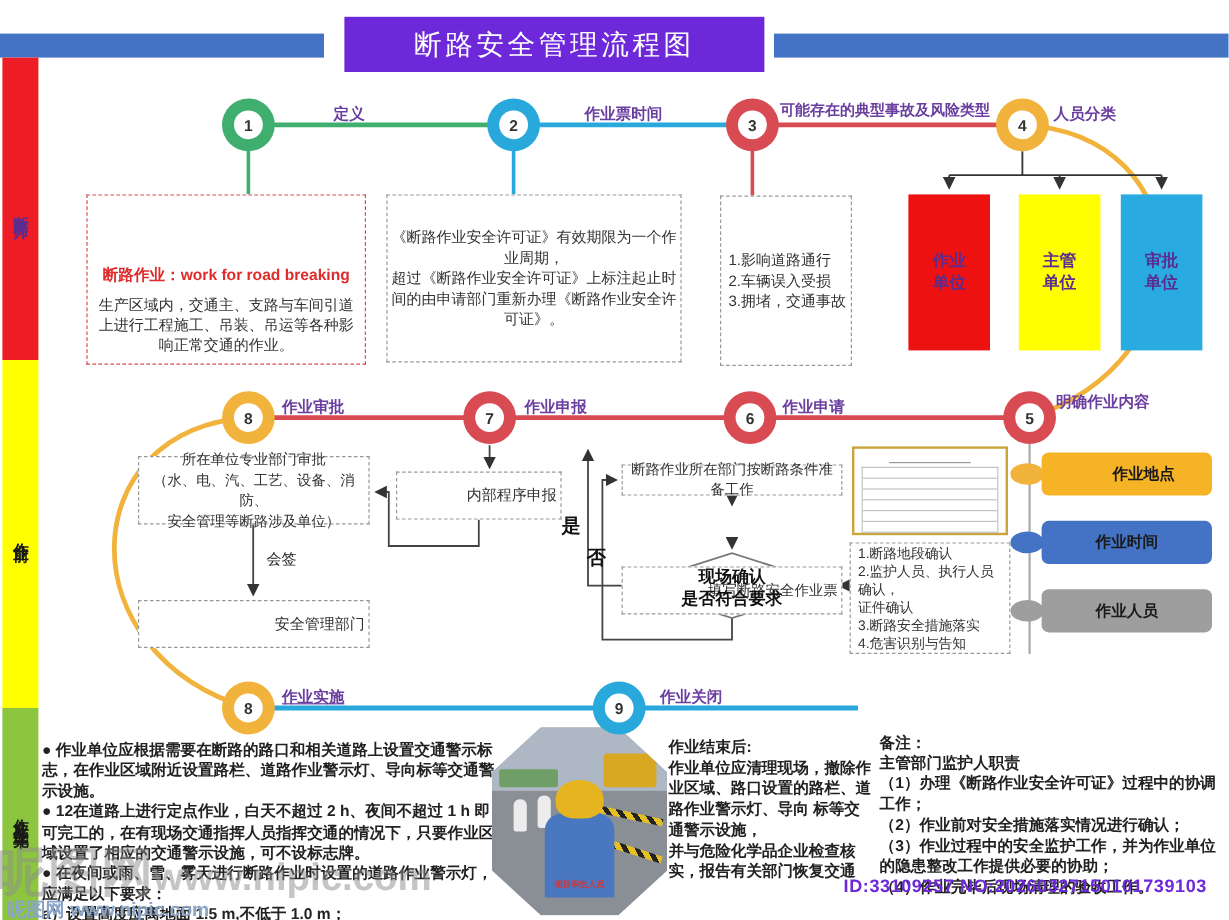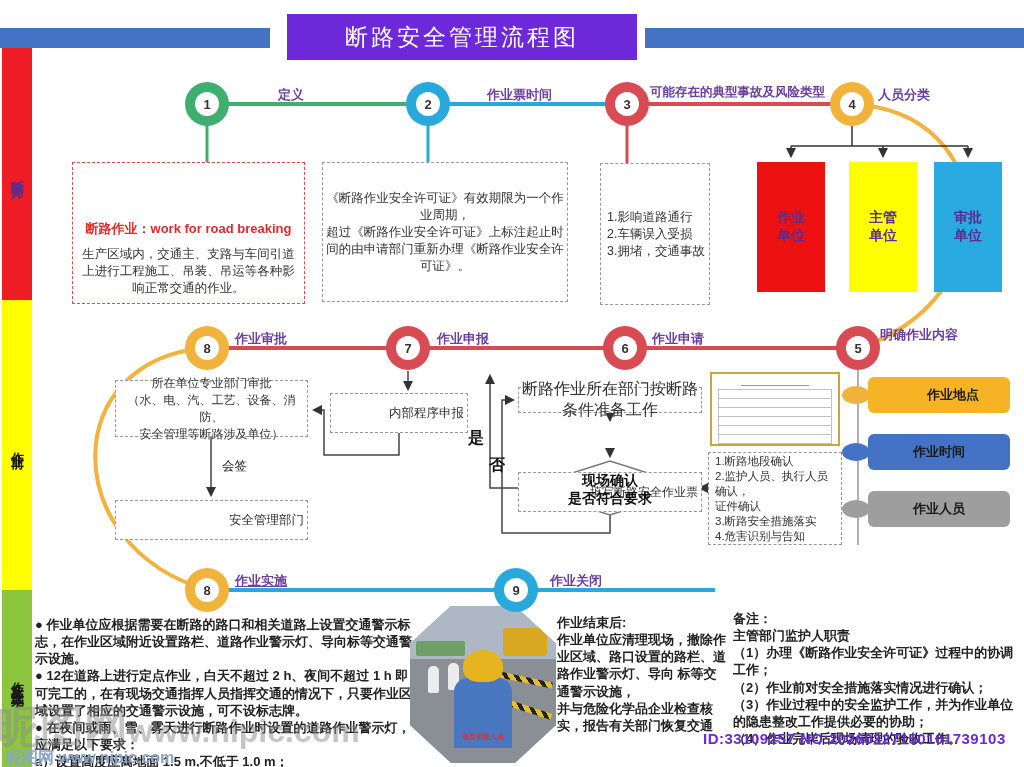--- a/index.html
+++ b/index.html
@@ -161,21 +161,21 @@
   <div class="abs flow-label" style="left:880px;top:326px;">明确作业内容</div>
 
   <div class="abs dash" style="left:115px;top:380px;width:193px;height:57px;font-size:12px;">所在单位专业部门审批
 （水、电、汽、工艺、设备、消防、
 安全管理等断路涉及单位）</div>
   <div class="abs small-label" style="left:222px;top:458px;">会签</div>
   <div class="abs dash" style="left:115px;top:500px;width:193px;height:40px;">安全管理部门</div>
   <div class="abs dash" style="left:330px;top:393px;width:138px;height:40px;">内部程序申报</div>
   <div class="abs yesno" style="left:468px;top:428px;">是</div>
   <div class="abs yesno" style="left:489px;top:455px;">否</div>
-  <div class="abs dash" style="left:518px;top:387px;width:184px;height:26px;font-size:16px;">断路作业所在部门按断路条件准备工作</div>
+  <div class="abs dash" style="left:518px;top:387px;width:184px;height:26px;font-size:12px;">断路作业所在部门按断路条件准备工作</div>
   <div class="abs dash" style="left:518px;top:424px;width:184px;height:40px;font-size:12px;margin-top:48px;">填写断路安全作业票</div>
   <div class="abs" style="left:545px;top:472px;width:130px;text-align:center;font-size:14px;font-weight:bold;color:#111;white-space:pre-line;z-index:5;">现场确认
 是否符合要求</div>
 
   <div class="abs formbox">
     <div style="width:60%;margin:0 auto;border-bottom:1px solid #999;height:6px;"></div>
     <div class="formgrid">
       <div class="formline"></div>
         <div class="formline"></div>
         <div class="formline"></div>

